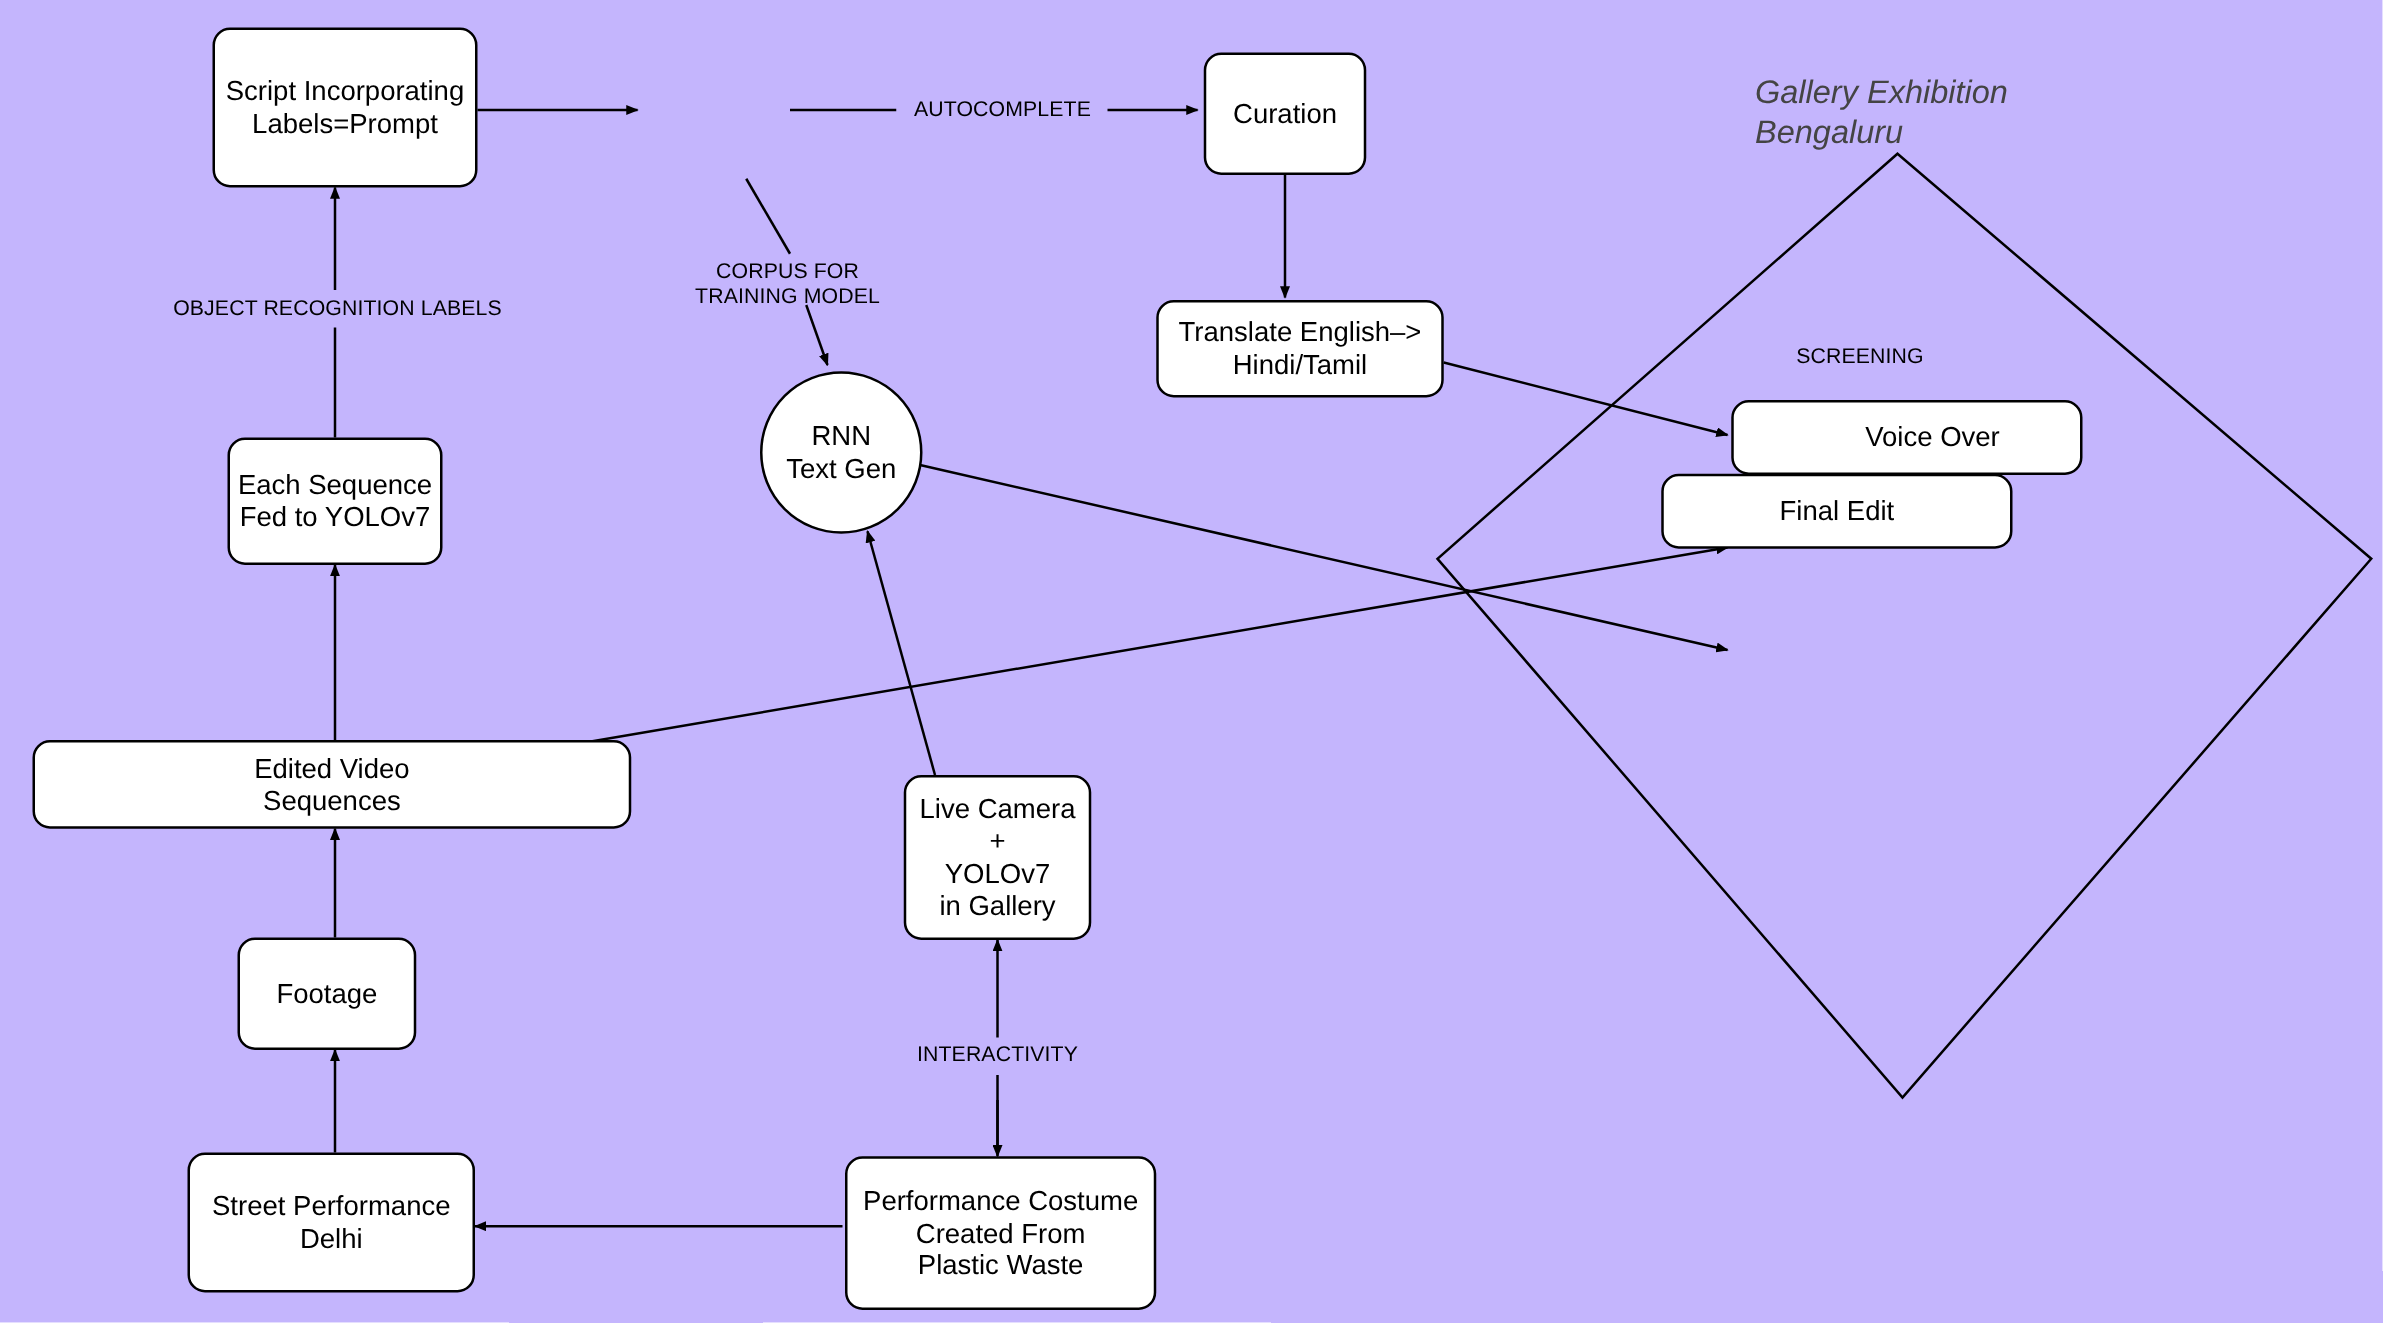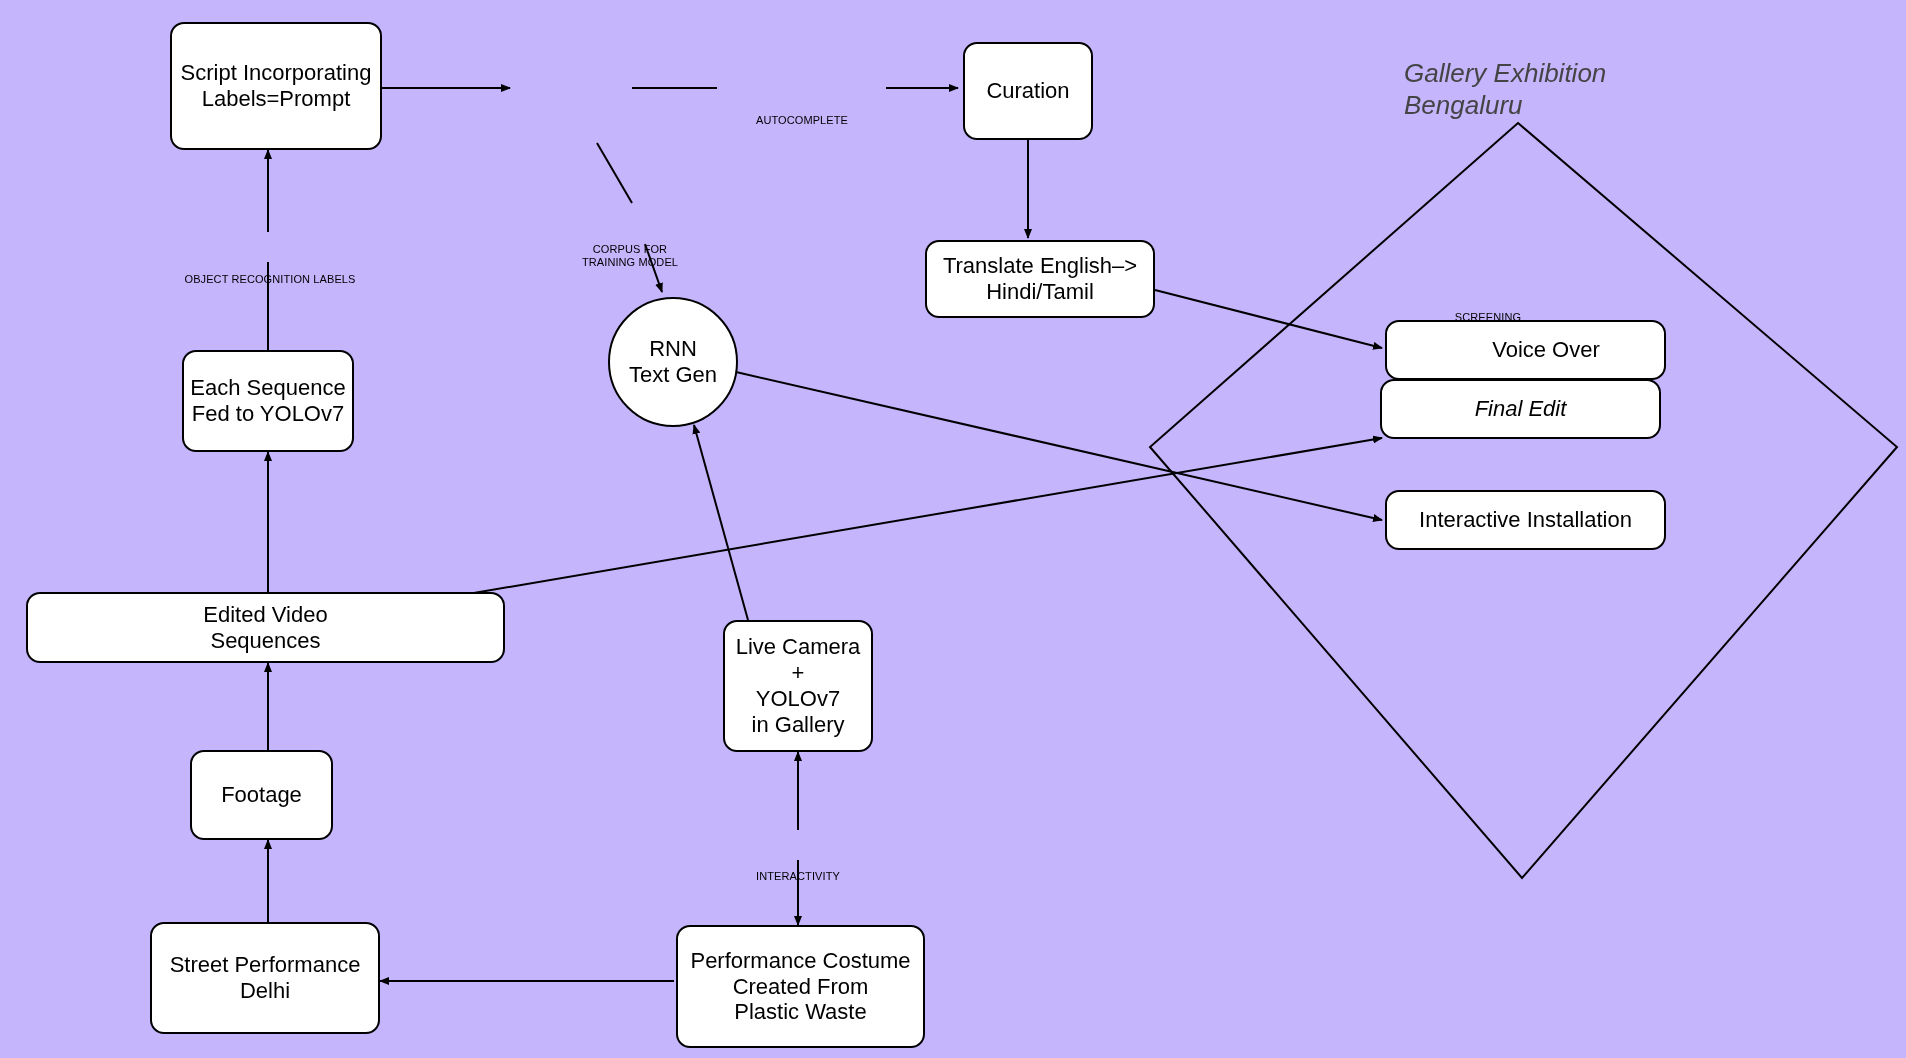--- a/index.html
+++ b/index.html
@@ -53,21 +53,21 @@
     letter-spacing: 0.1px;
   }
   .plain-label {
     position: absolute;
     color: #444444;
     text-align: left;
     white-space: pre-line;
     line-height: 1.22;
   }
   .t22 { font-size: 22px; }
-  .t17 { font-size: 11px; margin-top: 36px; }
+  .t17 { font-size: 17px; }
   .t26 { font-size: 26px; }
 </style>
 </head>
 <body>
 
 <div id="canvas">
 
   <svg id="wires" viewBox="0 0 1906 1058">
     <defs>
       <marker id="arrow" markerWidth="10" markerHeight="8" refX="9" refY="4" orient="auto" markerUnits="userSpaceOnUse">
@@ -158,17 +158,16 @@
 Created From
 Plastic Waste</div>
 
   <div class="plain-label t26" style="left:1404px; top:58px; width:330px;font-style:italic;">Gallery Exhibition
 Bengaluru</div>
 
   <div class="edge-label t17" style="left:1388px; top:275px; width:200px;">SCREENING</div>
 
   <div class="node rbox t22" style="left:1385px; top:320px; width:281px; height:60px;padding-left:41px;">Voice Over</div>
 
-  <div class="node rbox t22" style="left:1380px; top:379px; width:281px; height:60px;font-style:italic;">Final Edit</div>
+  <div class="node rbox t22" style="left:1329px; top:379px; width:281px; height:60px;">Final Edit</div>
 
-  <div class="node rbox t22" style="left:1385px; top:490px; width:281px; height:60px;">Interactive Installation</div>
 
 </div>
 
 </body></html>

